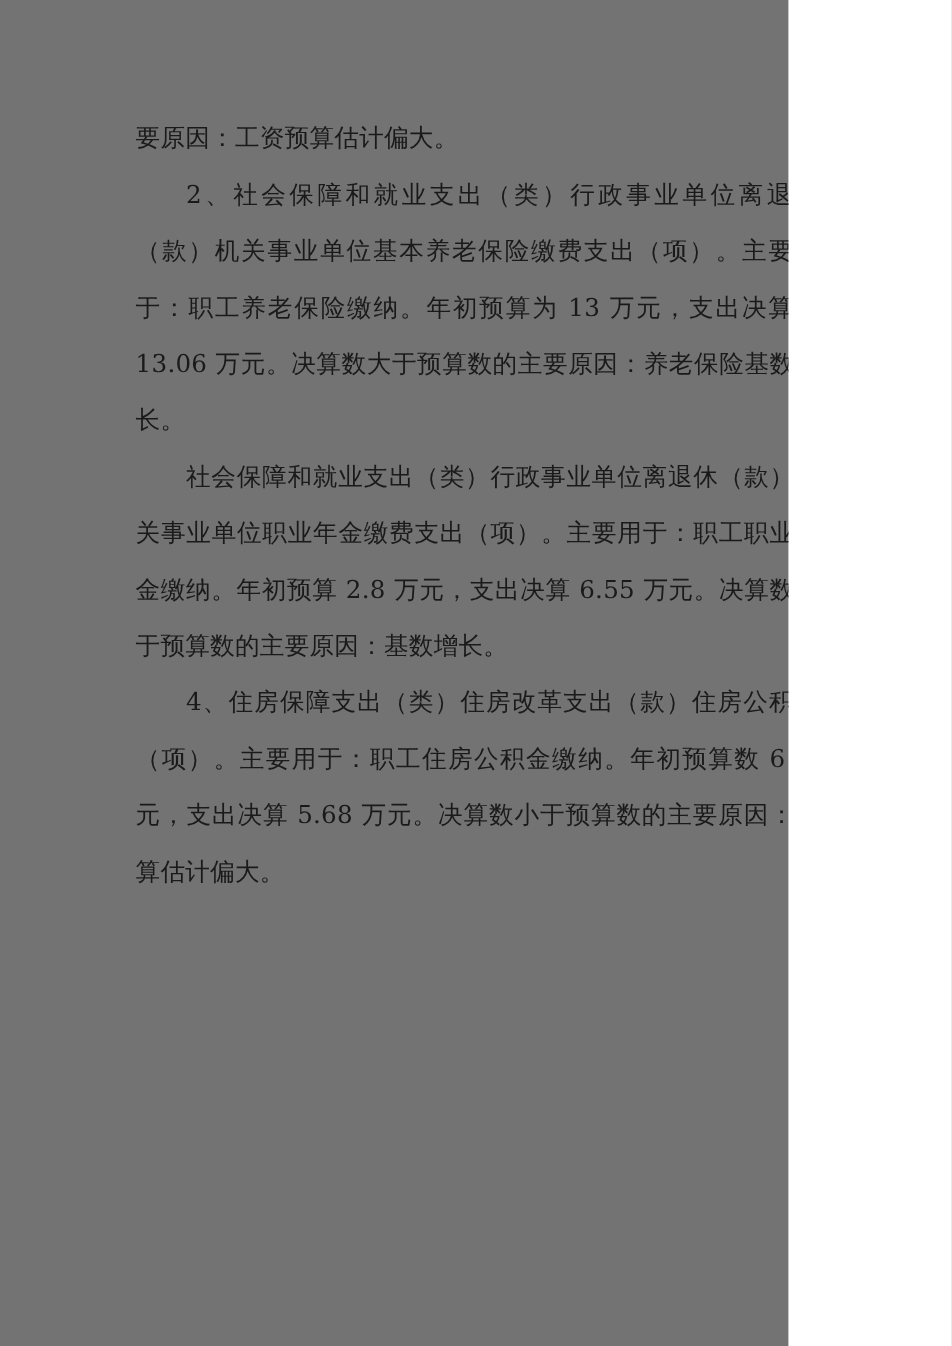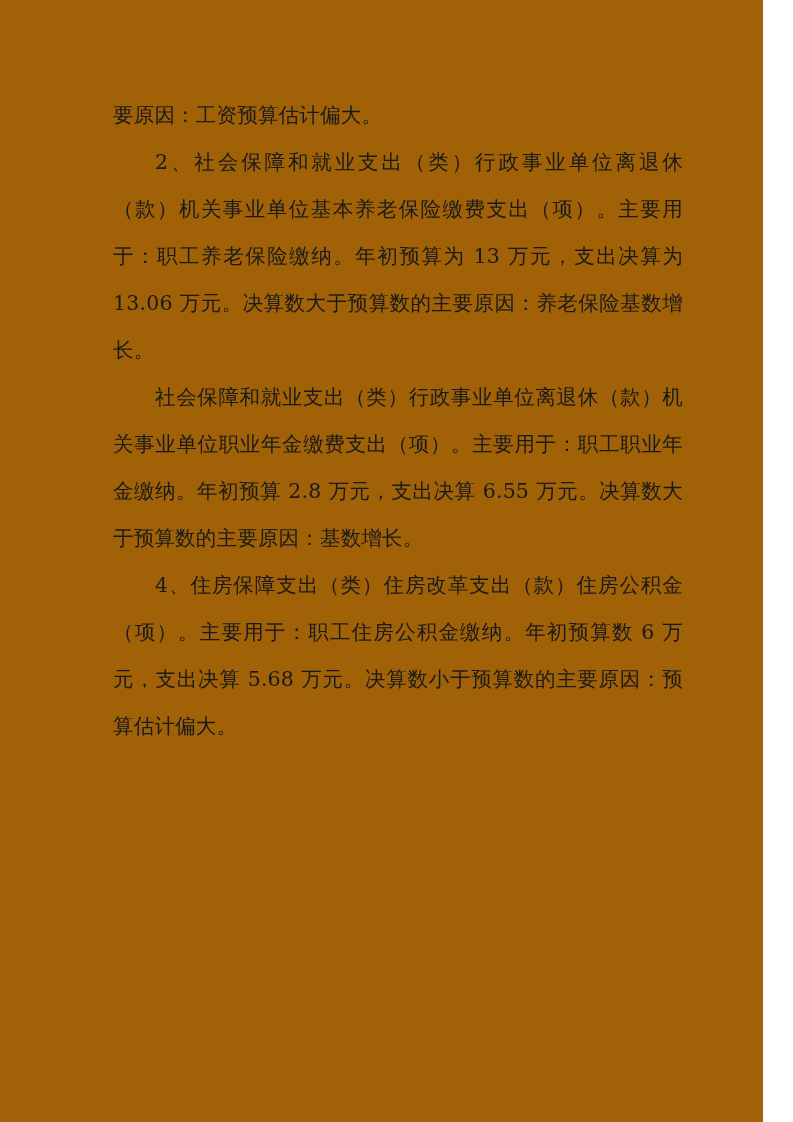--- a/index.html
+++ b/index.html
@@ -2,23 +2,23 @@
 <html lang="zh"><head>
 <meta charset="utf-8">
 <style>
   html, body {
     margin: 0;
     padding: 0;
     background: #ffffff;
   }
   .page {
     position: relative;
-    width: 763px;
+    width: 657px;
     height: 1122px;
-    background: #a16207;
+    background: #737373;
     overflow: hidden;
     box-sizing: border-box;
   }
   .content {
     position: absolute;
     left: 113px;
     top: 92px;
     width: 570px;
   }
   .para {

